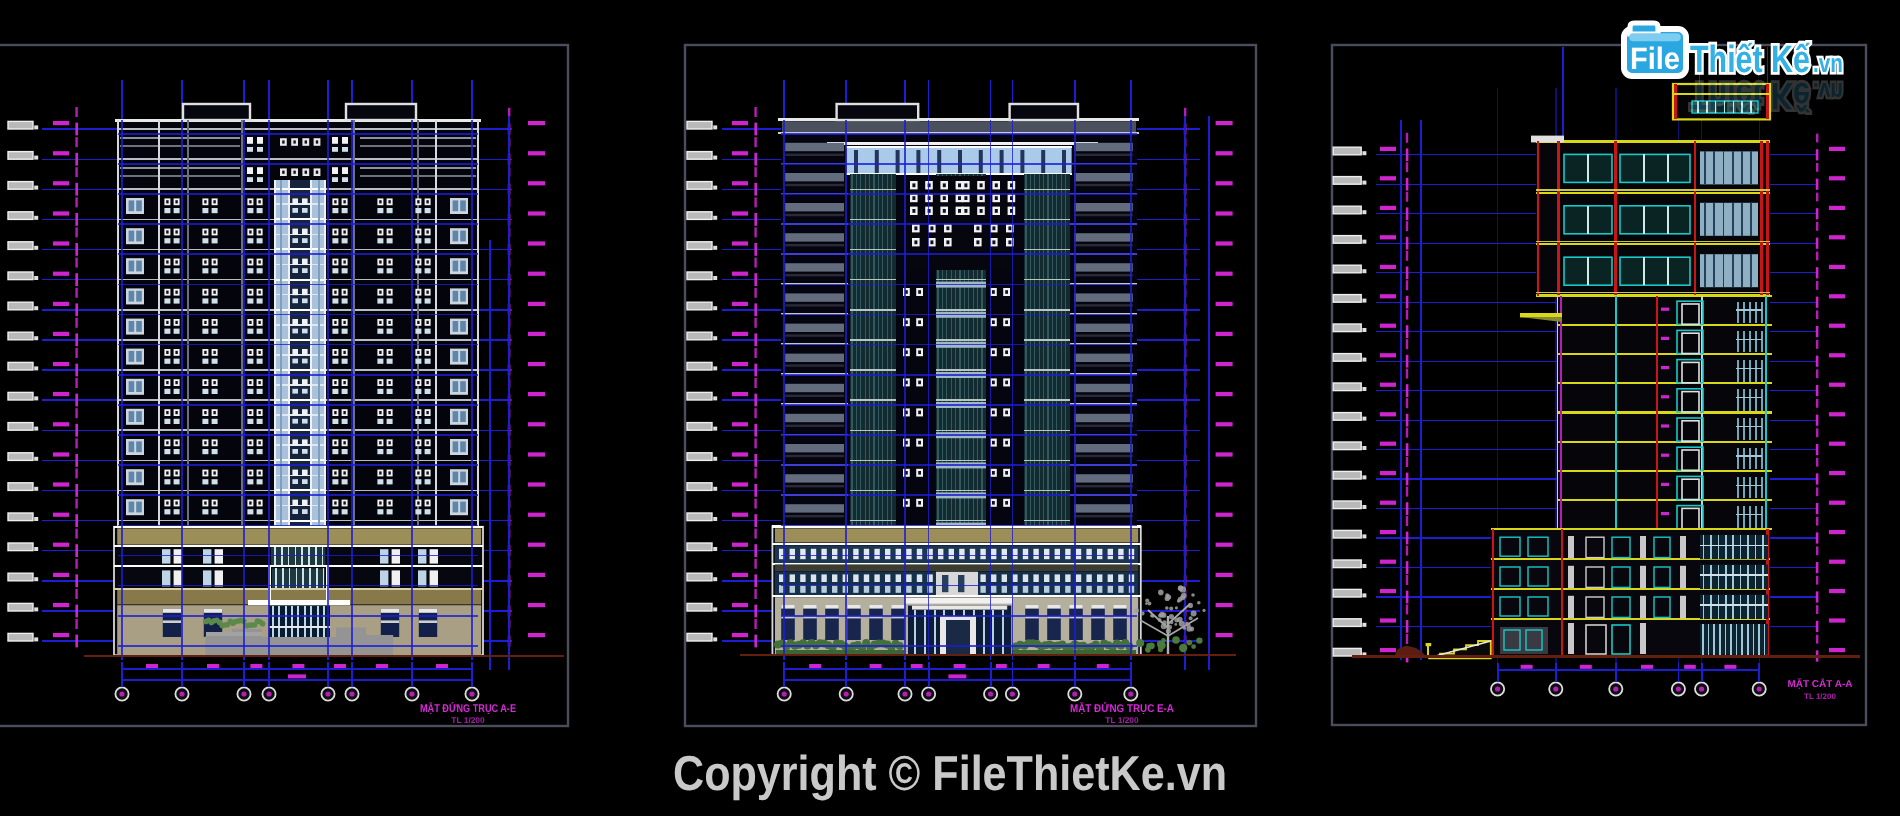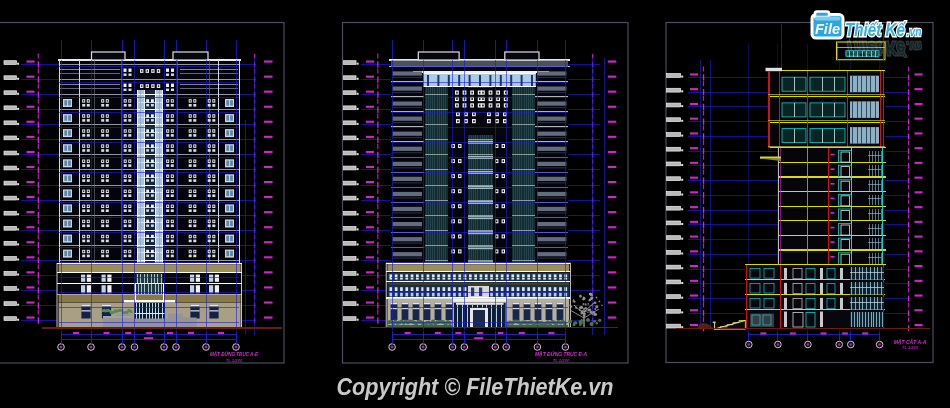--- a/index.html
+++ b/index.html
@@ -1,17 +1,17 @@
 <!DOCTYPE html>
 <html><head>
 <meta charset="utf-8">
 <title>FileThietKe.vn</title>
 <style>
 html,body{margin:0;padding:0;background:#000;}
-#stage{width:950px;height:408px;position:relative;overflow:hidden;font-style:italic;}
+#stage{width:950px;height:408px;position:relative;overflow:hidden;}
 </style>
 </head>
 <body>
 <div id="stage">
 <svg width="950" height="408" viewBox="0 0 950 408">
 
 <g>
         <rect x="0.0" y="0.0" width="950.0" height="408.0" fill="#000000"></rect>
       </g>
 

